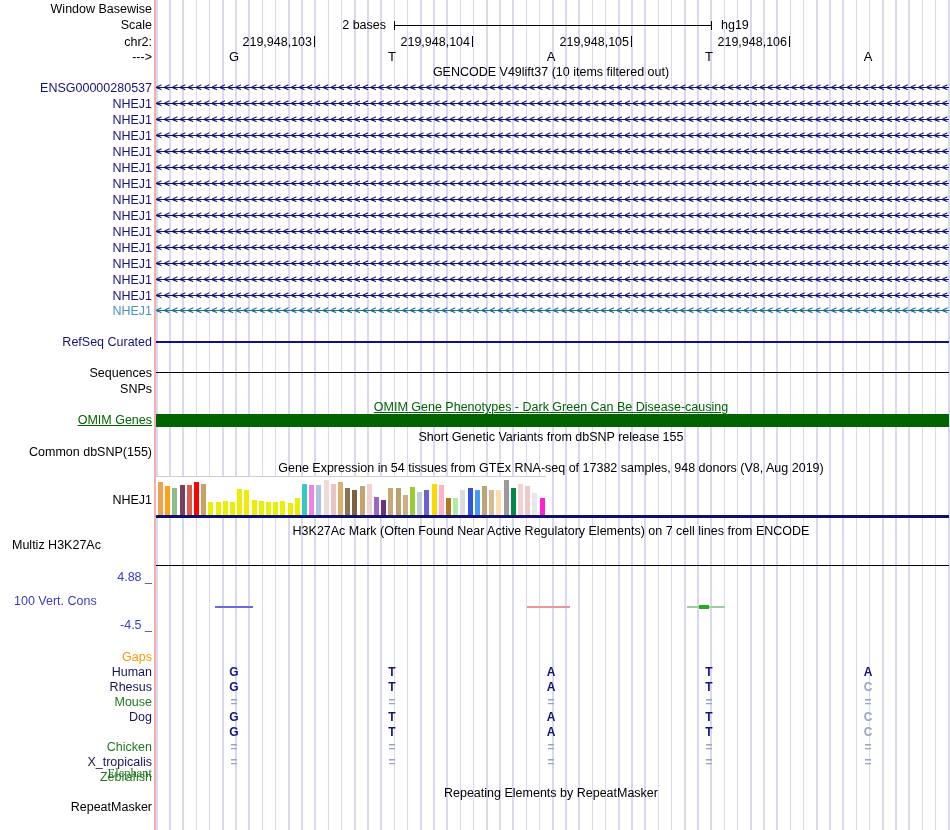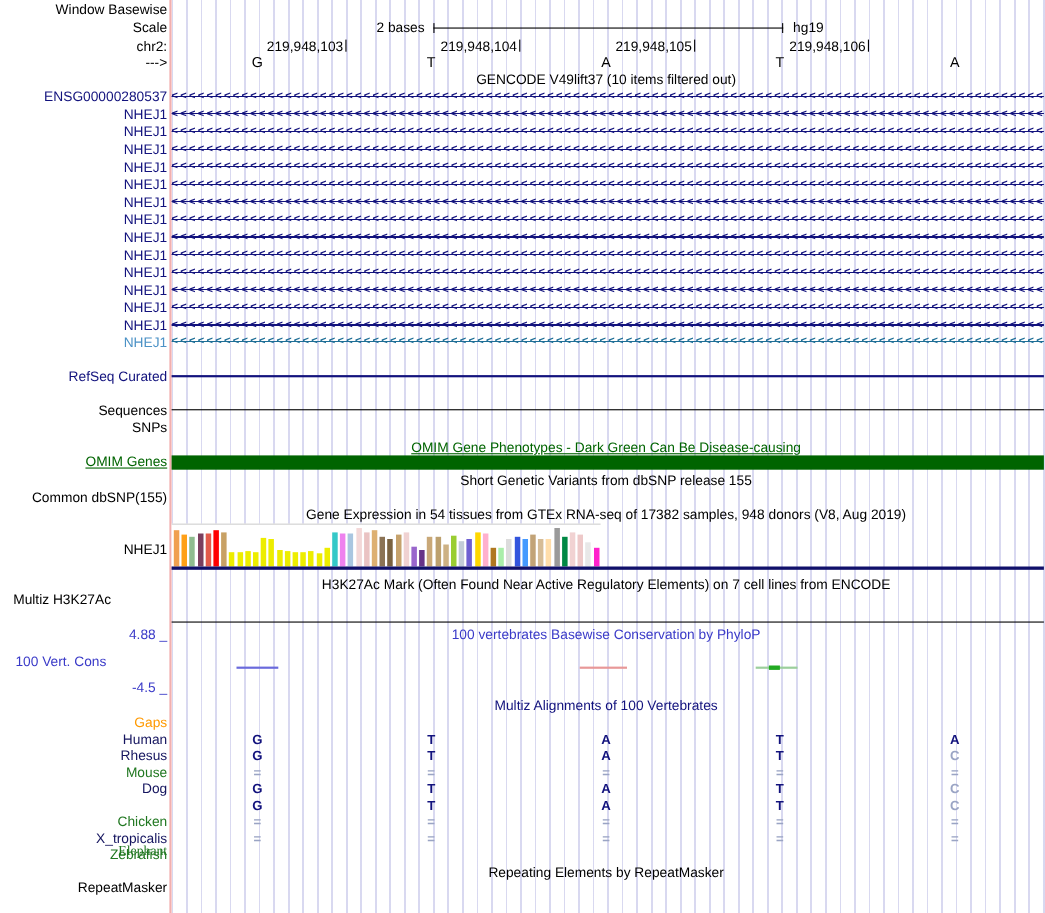--- a/index.html
+++ b/index.html
@@ -166,31 +166,29 @@
       <div class="gtexbar" style="left: 376.4px; height: 22px; background: rgb(232, 232, 232);"></div>
       <div class="gtexbar" style="left: 383.6px; height: 17px; background: rgb(255, 34, 204);"></div>
     </div>
   <div class="hline" id="gtex-gene-line" style="left: 156px; top: 515px; width: 793px; height: 3px; background: rgb(16, 16, 106);"></div>
 
   <div class="abs title" style="top:524px">H3K27Ac Mark (Often Found Near Active Regulatory Elements) on 7 cell lines from ENCODE</div>
   <div class="abs" style="top:538px;left:12px">Multiz H3K27Ac</div>
   <div class="hline" style="left:156px;top:565px;width:793px;height:1px;background:#000"></div>
 
   <div class="abs rlabel blue" style="top:570px">4.88 _</div>
-  <div class="abs title blue" style="top:570px">100 vertebrates Basewise Conservation by PhyloP</div>
   <div class="abs blue" style="top:594px;left:14px">100 Vert. Cons</div>
   <div class="abs rlabel blue" style="top:618px">-4.5 _</div>
   <div id="phylop-layer">
       <div style="left: 215px; top: 606px; width: 38px; height: 2px; background: rgb(106, 106, 220); position: absolute; white-space: nowrap;"></div>
       <div style="left: 527px; top: 606px; width: 43px; height: 2px; background: rgb(232, 152, 152); position: absolute; white-space: nowrap;"></div>
       <div style="left: 687px; top: 606px; width: 38px; height: 2px; background: rgb(156, 207, 156); position: absolute; white-space: nowrap;"></div>
       <div style="left: 699px; top: 605px; width: 10px; height: 4px; background: rgb(34, 170, 34); position: absolute; white-space: nowrap;"></div>
     </div>
 
-  <div class="abs title navy" style="top:634px">Multiz Alignments of 100 Vertebrates</div>
   <div id="multiz-layer">
       <div style="top: 650px; right: 798px; text-align: right; color: rgb(255, 153, 0); line-height: 14px; position: absolute; white-space: nowrap;">Gaps</div>
       <div style="top: 665px; right: 798px; text-align: right; color: rgb(21, 21, 95); line-height: 14px; position: absolute; white-space: nowrap;">Human</div>
       <div class="mzbase" style="top: 665px; left: 226px; position: absolute; white-space: nowrap; color: rgb(18, 18, 125);">G</div>
       <div class="mzbase" style="top: 665px; left: 384px; position: absolute; white-space: nowrap; color: rgb(18, 18, 125);">T</div>
       <div class="mzbase" style="top: 665px; left: 543px; position: absolute; white-space: nowrap; color: rgb(18, 18, 125);">A</div>
       <div class="mzbase" style="top: 665px; left: 701px; position: absolute; white-space: nowrap; color: rgb(18, 18, 125);">T</div>
       <div class="mzbase" style="top: 665px; left: 860px; position: absolute; white-space: nowrap; color: rgb(18, 18, 125);">A</div>
       <div style="top: 680px; right: 798px; text-align: right; color: rgb(21, 21, 95); line-height: 14px; position: absolute; white-space: nowrap;">Rhesus</div>
       <div class="mzbase" style="top: 680px; left: 226px; position: absolute; white-space: nowrap; color: rgb(18, 18, 125);">G</div>

